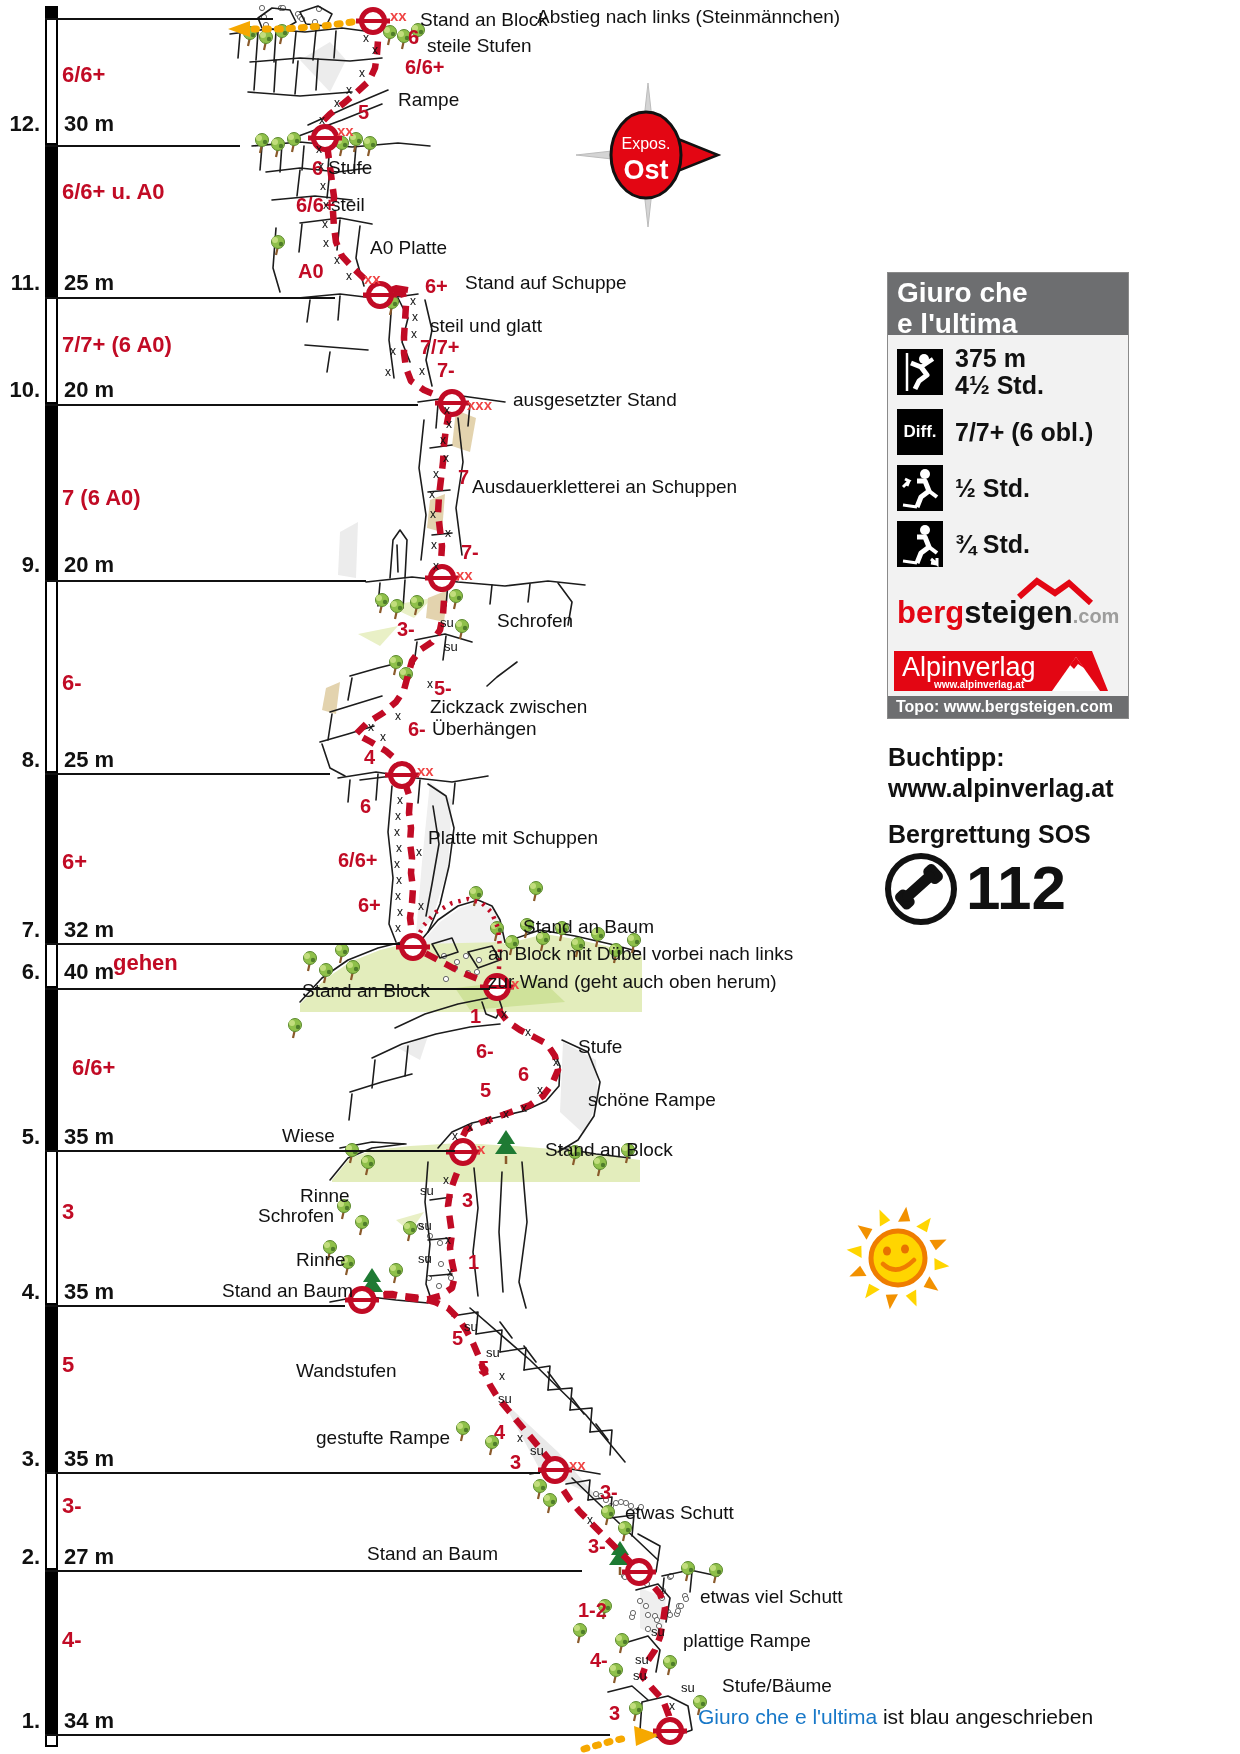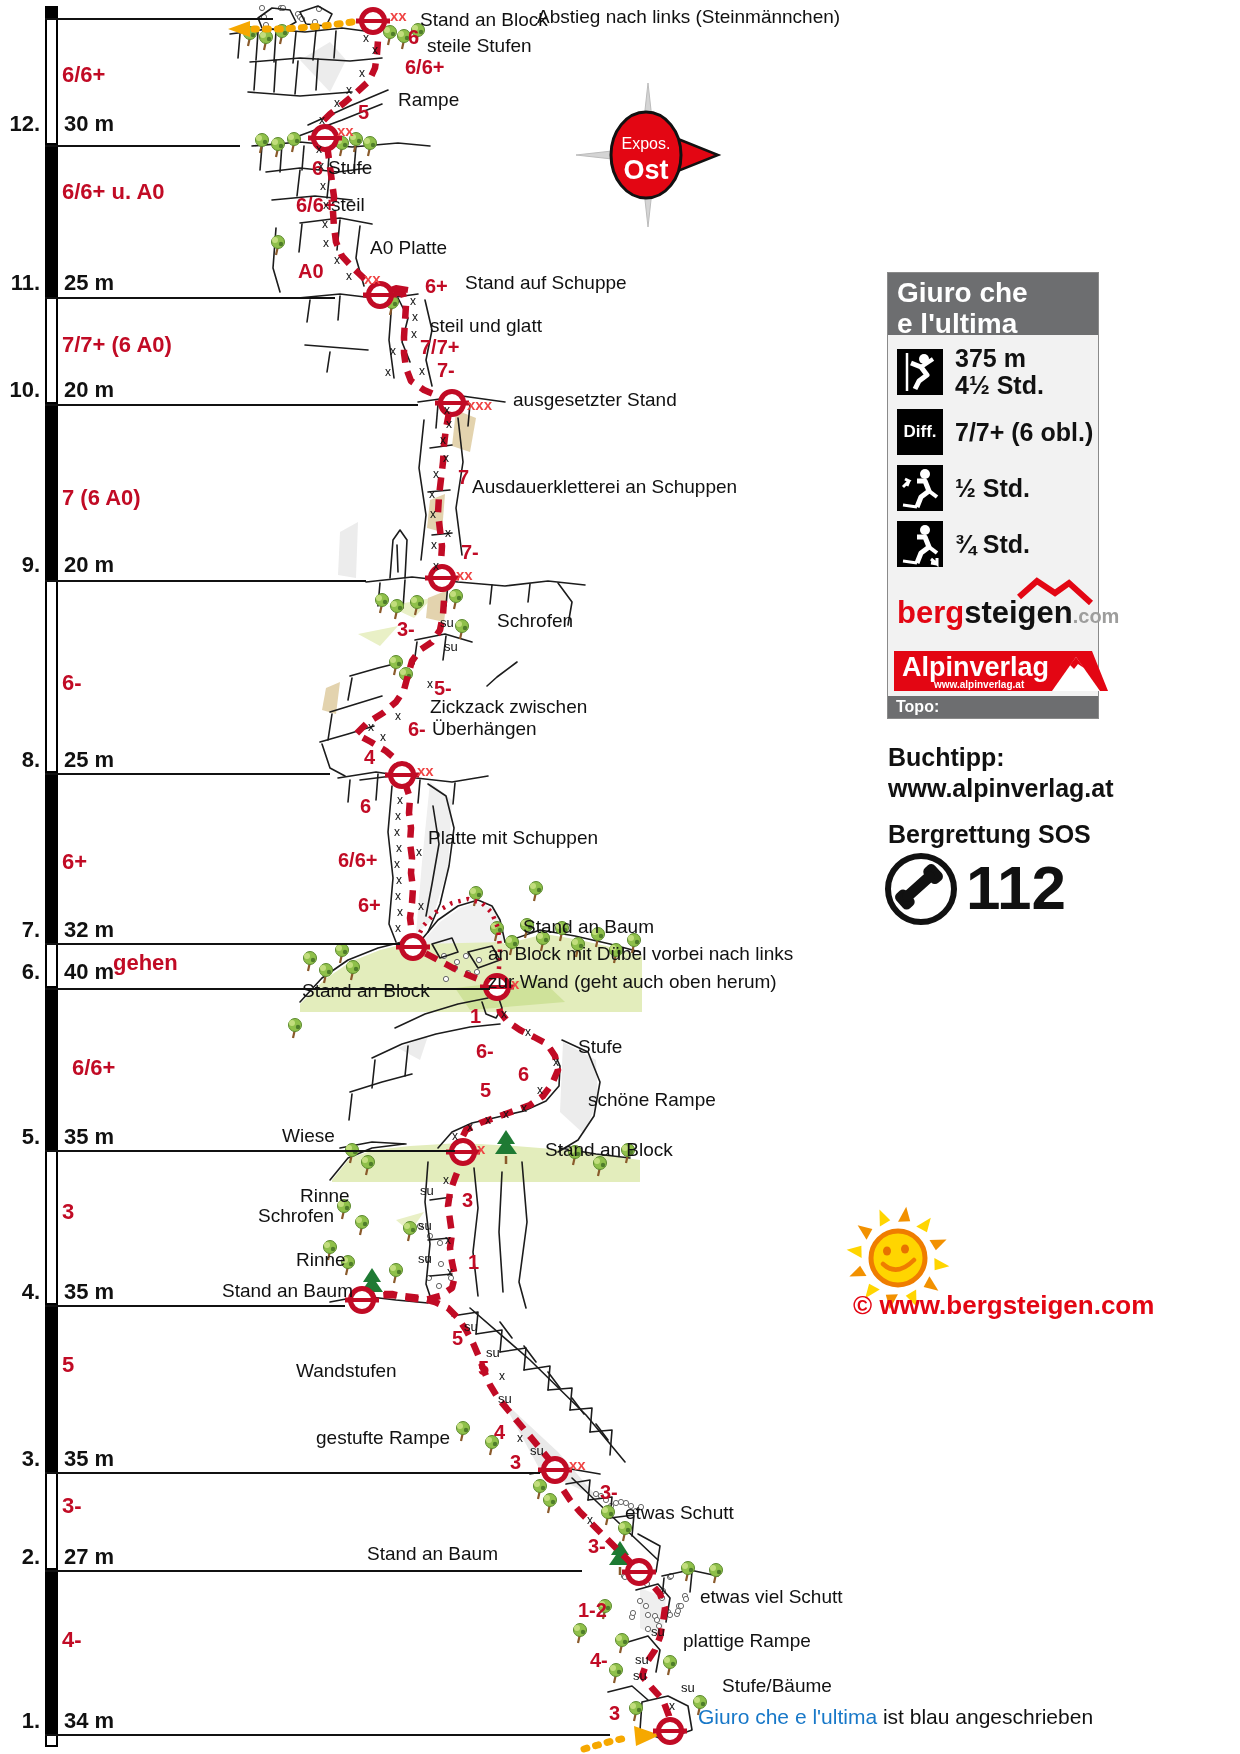--- a/index.html
+++ b/index.html
@@ -12,37 +12,37 @@
   .bolt{position:absolute;transform:translate(-50%,-50%);font-size:12px;color:#111;}
   .sumark{position:absolute;transform:translateY(-50%);font-size:13px;color:#111;}
   .xxmark{position:absolute;transform:translateY(-50%);font-size:15px;font-weight:bold;color:#ef4444;white-space:nowrap;}
   .pitch-num{position:absolute;width:36px;text-align:right;transform:translateY(-50%);font-size:22px;font-weight:bold;color:#111;}
   .pitch-len{position:absolute;transform:translateY(-50%);font-size:22px;font-weight:bold;color:#111;white-space:nowrap;}
   .pline{position:absolute;height:2px;background:#111;}
   .barseg{position:absolute;left:45px;width:13px;box-sizing:border-box;}
   .barseg.b{background:#000;}
   .barseg.w{background:#fff;border:2px solid #000;}
   
-  .ibox{position:absolute;left:887px;top:272px;width:212px;height:447px;background:#f2f2f2;
+  .ibox{position:absolute;left:887px;top:272px;width:242px;height:447px;background:#f2f2f2;
         border:1px solid #8a8a8a;box-sizing:border-box;}
   .ib-head{background:#6d6e70;color:#fff;font-size:28px;font-weight:bold;line-height:31px;
            padding:4px 0 4px 9px;height:62px;box-sizing:border-box;}
   .ib-row{display:flex;align-items:center;margin:10px 0 10px 9px;}
   .ib-ic{width:46px;height:46px;background:#000;flex:0 0 46px;display:flex;align-items:center;justify-content:center;}
   .ib-diff{width:46px;height:46px;background:#000;color:#fff;font-size:17px;font-weight:bold;
            display:flex;align-items:center;justify-content:center;flex:0 0 46px;}
   .ib-tx{margin-left:12px;font-size:25px;font-weight:bold;color:#111;line-height:27px;white-space:nowrap;}
   .ib-logo{position:relative;margin:14px 0 0 9px;height:52px;}
   .ib-logo .t{font-size:31px;font-weight:bold;position:absolute;left:0;bottom:2px;white-space:nowrap;}
   .ib-logo .red{color:#e30613;}
   .ib-logo .blk{color:#111;}
   .ib-logo .com{font-size:20px;color:#9d9d9c;font-weight:bold;margin-top:48px;}
   .ib-alpin{position:absolute;left:6px;top:378px;width:214px;height:40px;}
   .ib-alpin .band{position:absolute;left:0;top:0;width:168px;height:40px;background:#e30613;}
-  .ib-alpin .at{position:absolute;left:8px;top:1px;color:#fff;font-size:27px;font-weight:bold;white-space:nowrap;z-index:2;}
+  .ib-alpin .at{position:absolute;left:8px;top:1px;color:#fff;font-size:27px;font-weight:normal;white-space:nowrap;z-index:2;}
   .ib-alpin .au{position:absolute;left:40px;top:28px;color:#fff;font-size:10px;font-weight:bold;white-space:nowrap;z-index:2;}
   .ib-topo{position:absolute;left:0;bottom:0;width:100%;height:22px;background:#6d6e70;color:#fff;
            font-size:16px;font-weight:bold;line-height:22px;padding-left:8px;box-sizing:border-box;}
   .sideblock{position:absolute;font-weight:bold;color:#111;white-space:nowrap;}
   .phone112{position:absolute;left:966px;top:852px;font-size:62px;font-weight:bold;color:#111;}
   .copyright{position:absolute;left:853px;top:1290px;font-size:26px;font-weight:bold;color:#e30613;white-space:nowrap;}
   .bottomnote{position:absolute;left:698px;top:1717px;font-size:21px;white-space:nowrap;transform:translateY(-50%);}
   .bottomnote .blue{color:#1878c8;}
   .bottomnote .blk{color:#111;}
 </style>
@@ -1071,18 +1071,17 @@
         <polygon points="-5,-36 7,-38 1,-52" fill="#f29100" transform="translate(60,60) rotate(248)"></polygon>
         <polygon points="-5,-36 7,-38 1,-52" fill="#ffd500" transform="translate(60,60) rotate(278)"></polygon>
         <polygon points="-5,-36 7,-38 1,-52" fill="#f29100" transform="translate(60,60) rotate(308)"></polygon>
         <polygon points="-5,-36 7,-38 1,-52" fill="#ffd500" transform="translate(60,60) rotate(338)"></polygon>
       </g>
     <circle cx="60" cy="60" r="27" fill="#ffd500" stroke="#ef7d00" stroke-width="5"></circle>
     <ellipse cx="49" cy="53" rx="4" ry="4.5" fill="#e87200"></ellipse>
     <ellipse cx="67" cy="51" rx="4" ry="4.5" fill="#e87200"></ellipse>
     <path d="M 45 66 Q 59 79 76 62" fill="none" stroke="#ef7d00" stroke-width="4.5" stroke-linecap="round"></path>
   </svg>
-  <div class="copyright">© www.bergsteigen.com</div>
 
   <div class="bottomnote">
     <span class="blue">Giuro che e l'ultima</span><span class="blk"> ist blau angeschrieben</span>
   </div>
 </div>
 
 </body></html>

